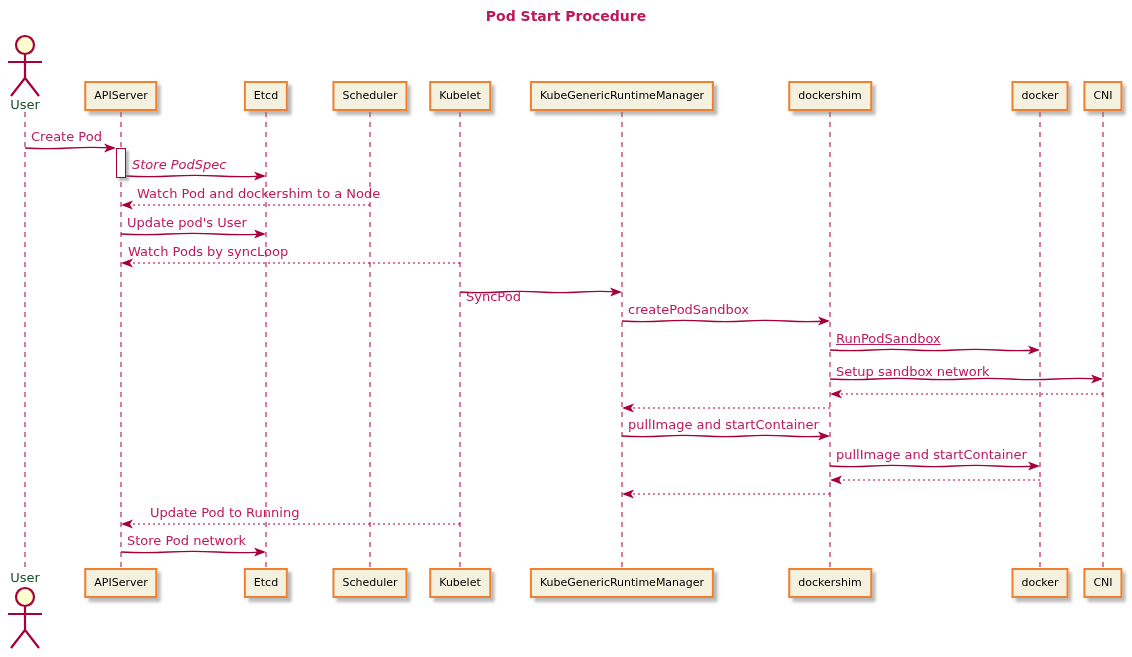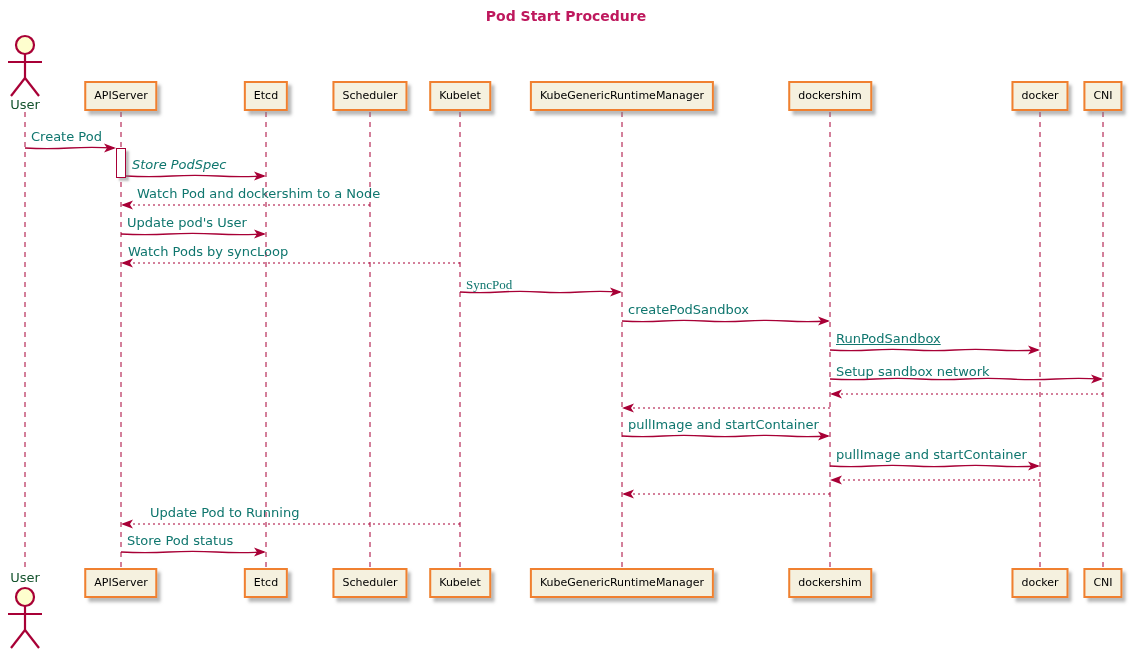--- a/index.html
+++ b/index.html
@@ -13,21 +13,21 @@
   }
   #svg-layer { position:absolute; top:0; left:0; width:1132px; height:657px; }
   .pbox {
     position:absolute; box-sizing:border-box; white-space:nowrap;
     background:#F5F1DF; border:2px solid #F08030; color:#000;
     font-size:11px; line-height:17px; padding:4px 8px; height:30px;
     transform:translateX(-50%);
     box-shadow:4px 4px 3px rgba(125,125,125,0.55);
   }
   .msg-label {
-    position:absolute; font-size:13px; line-height:15px; white-space:nowrap; color:#0f766e;
+    position:absolute; font-size:13px; line-height:15px; white-space:nowrap; color:#be185d;
   }
   .actor-label {
     position:absolute; font-size:13px; white-space:nowrap; color:#14532d;
     transform:translateX(-50%);
   }
   .activation {
     position:absolute; box-sizing:border-box; background:#ffffff;
     border:1px solid #A80036; box-shadow:3px 3px 2px rgba(125,125,125,0.5);
   }
 </style>
@@ -113,22 +113,22 @@
       <div class="pbox" style="left: 1103px; top: 81px;">CNI</div>
       <div class="pbox" style="left: 1103px; top: 568px;">CNI</div>
       <div class="actor-label" style="left: 25px; top: 97px;">User</div>
       <div class="actor-label" style="left: 25px; top: 570px;">User</div>
       <div class="activation" style="left: 116px; top: 148px; width: 10px; height: 30px;"></div>
       <div class="msg-label" style="left: 31px; top: 129px;">Create Pod</div>
       <div class="msg-label" style="left: 132px; top: 157px; font-style: italic;">Store PodSpec</div>
       <div class="msg-label" style="left: 137px; top: 186px;">Watch Pod and dockershim to a Node</div>
       <div class="msg-label" style="left: 127px; top: 215px;">Update pod's User</div>
       <div class="msg-label" style="left: 128px; top: 244px;">Watch Pods by syncLoop</div>
-      <div class="msg-label" style="left: 466px; top: 277px; font-family: Liberation Serif, serif;">SyncPod</div>
+      <div class="msg-label" style="left: 466px; top: 289px;">SyncPod</div>
       <div class="msg-label" style="left: 628px; top: 302px;">createPodSandbox</div>
       <div class="msg-label" style="left: 836px; top: 331px; text-decoration: underline;">RunPodSandbox</div>
       <div class="msg-label" style="left: 836px; top: 364px;">Setup sandbox network</div>
       <div class="msg-label" style="left: 628px; top: 417px;">pullImage and startContainer</div>
       <div class="msg-label" style="left: 836px; top: 447px;">pullImage and startContainer</div>
       <div class="msg-label" style="left: 150px; top: 505px;">Update Pod to Running</div>
-      <div class="msg-label" style="left: 127px; top: 533px;">Store Pod status</div>
+      <div class="msg-label" style="left: 127px; top: 533px;">Store Pod network</div>
     </div>
 </div>
 
 </body></html>

